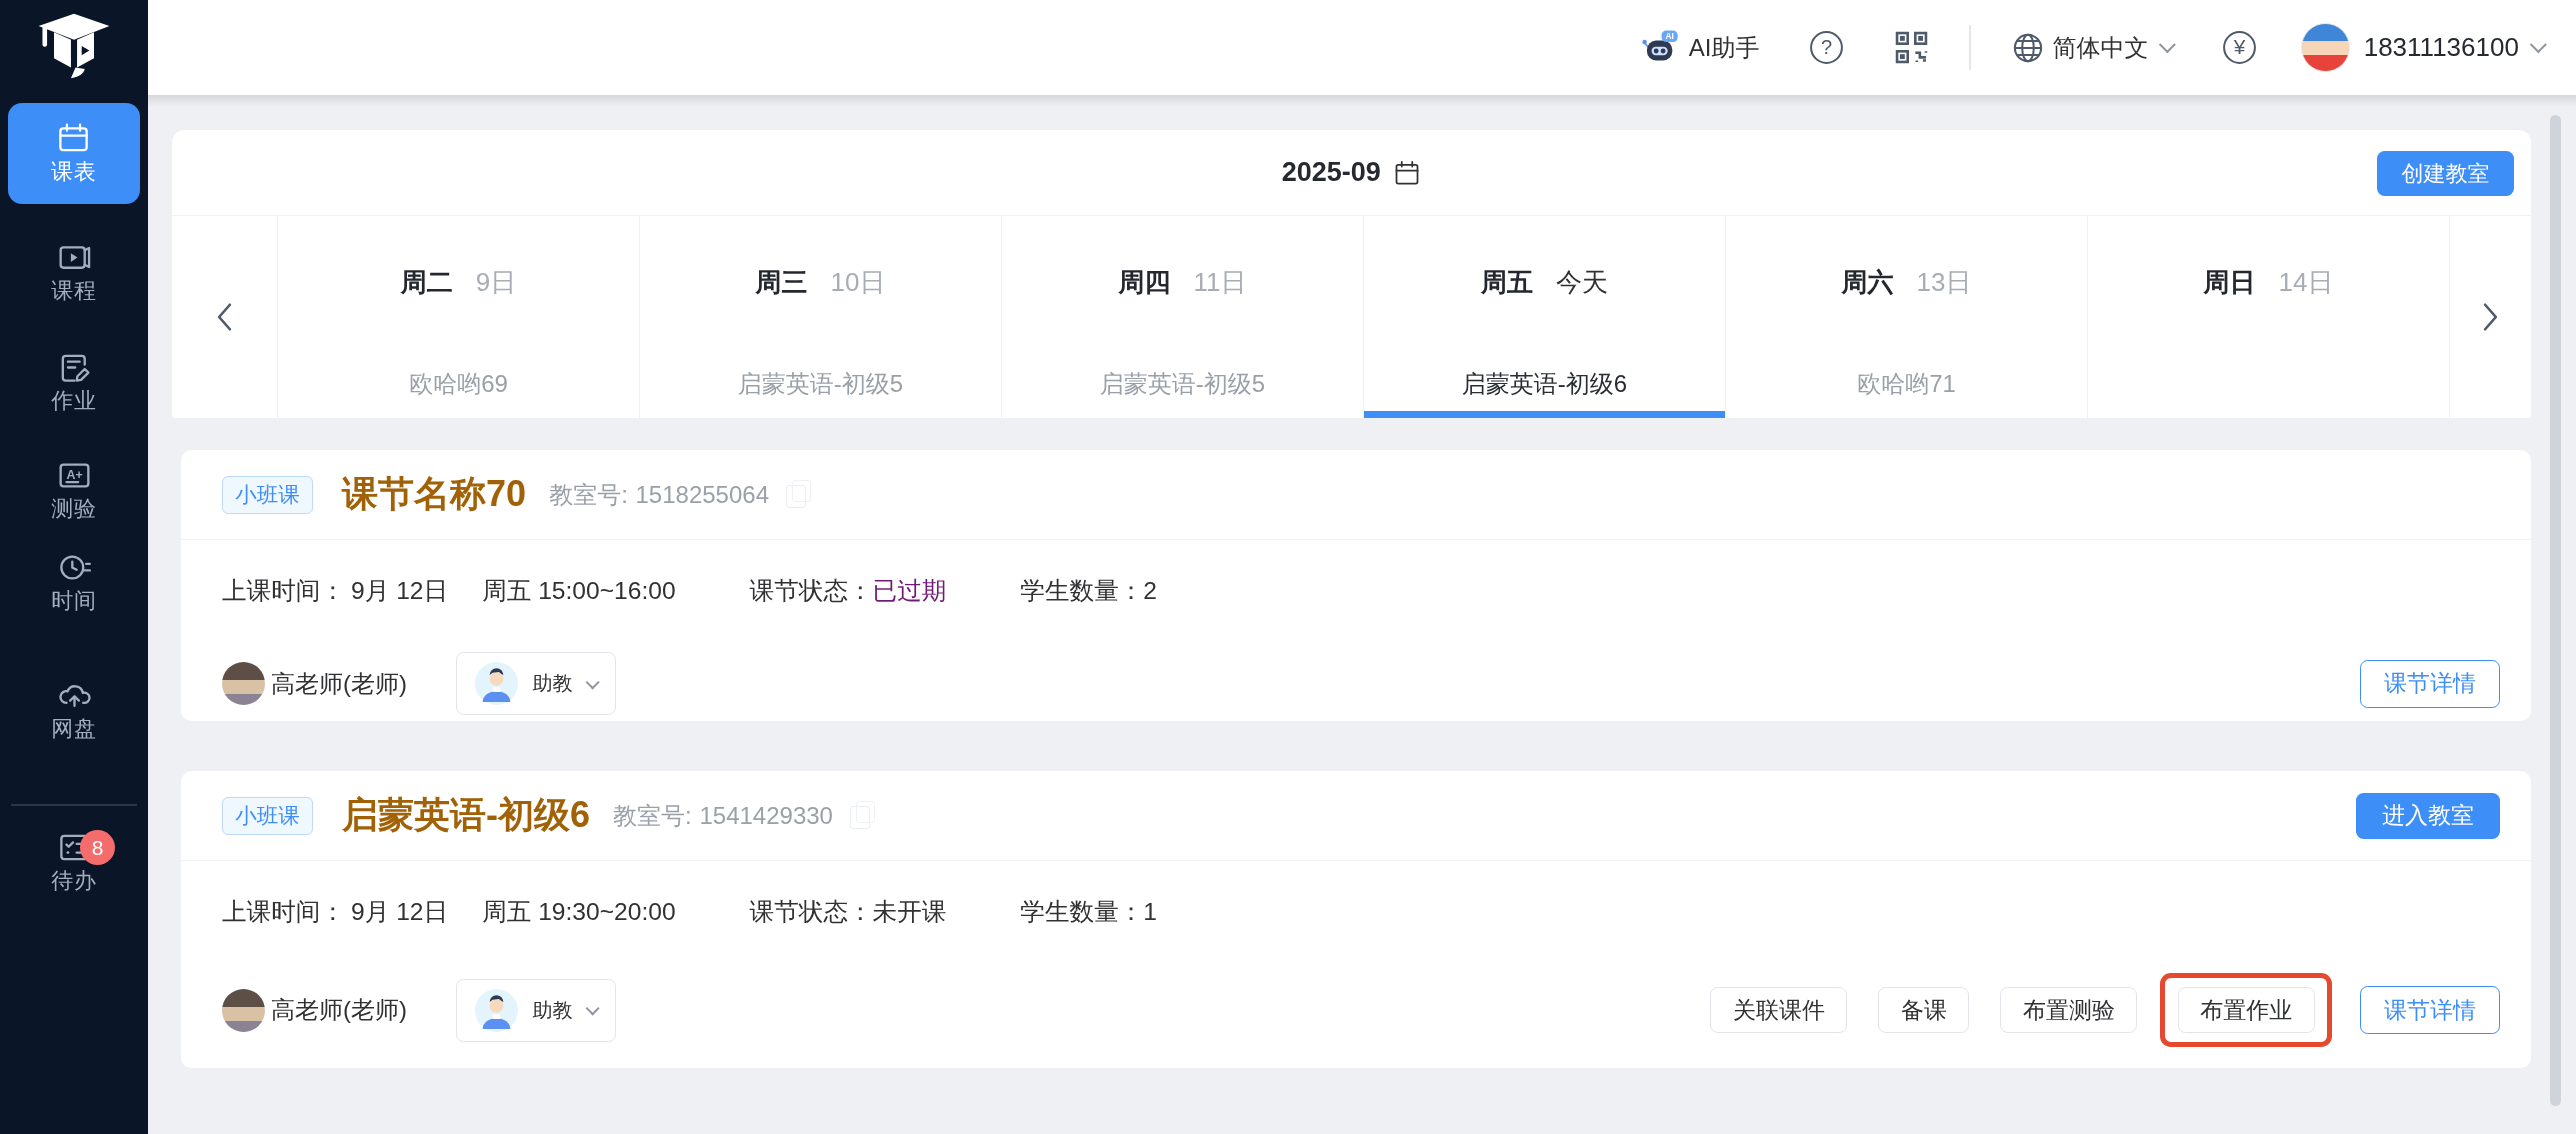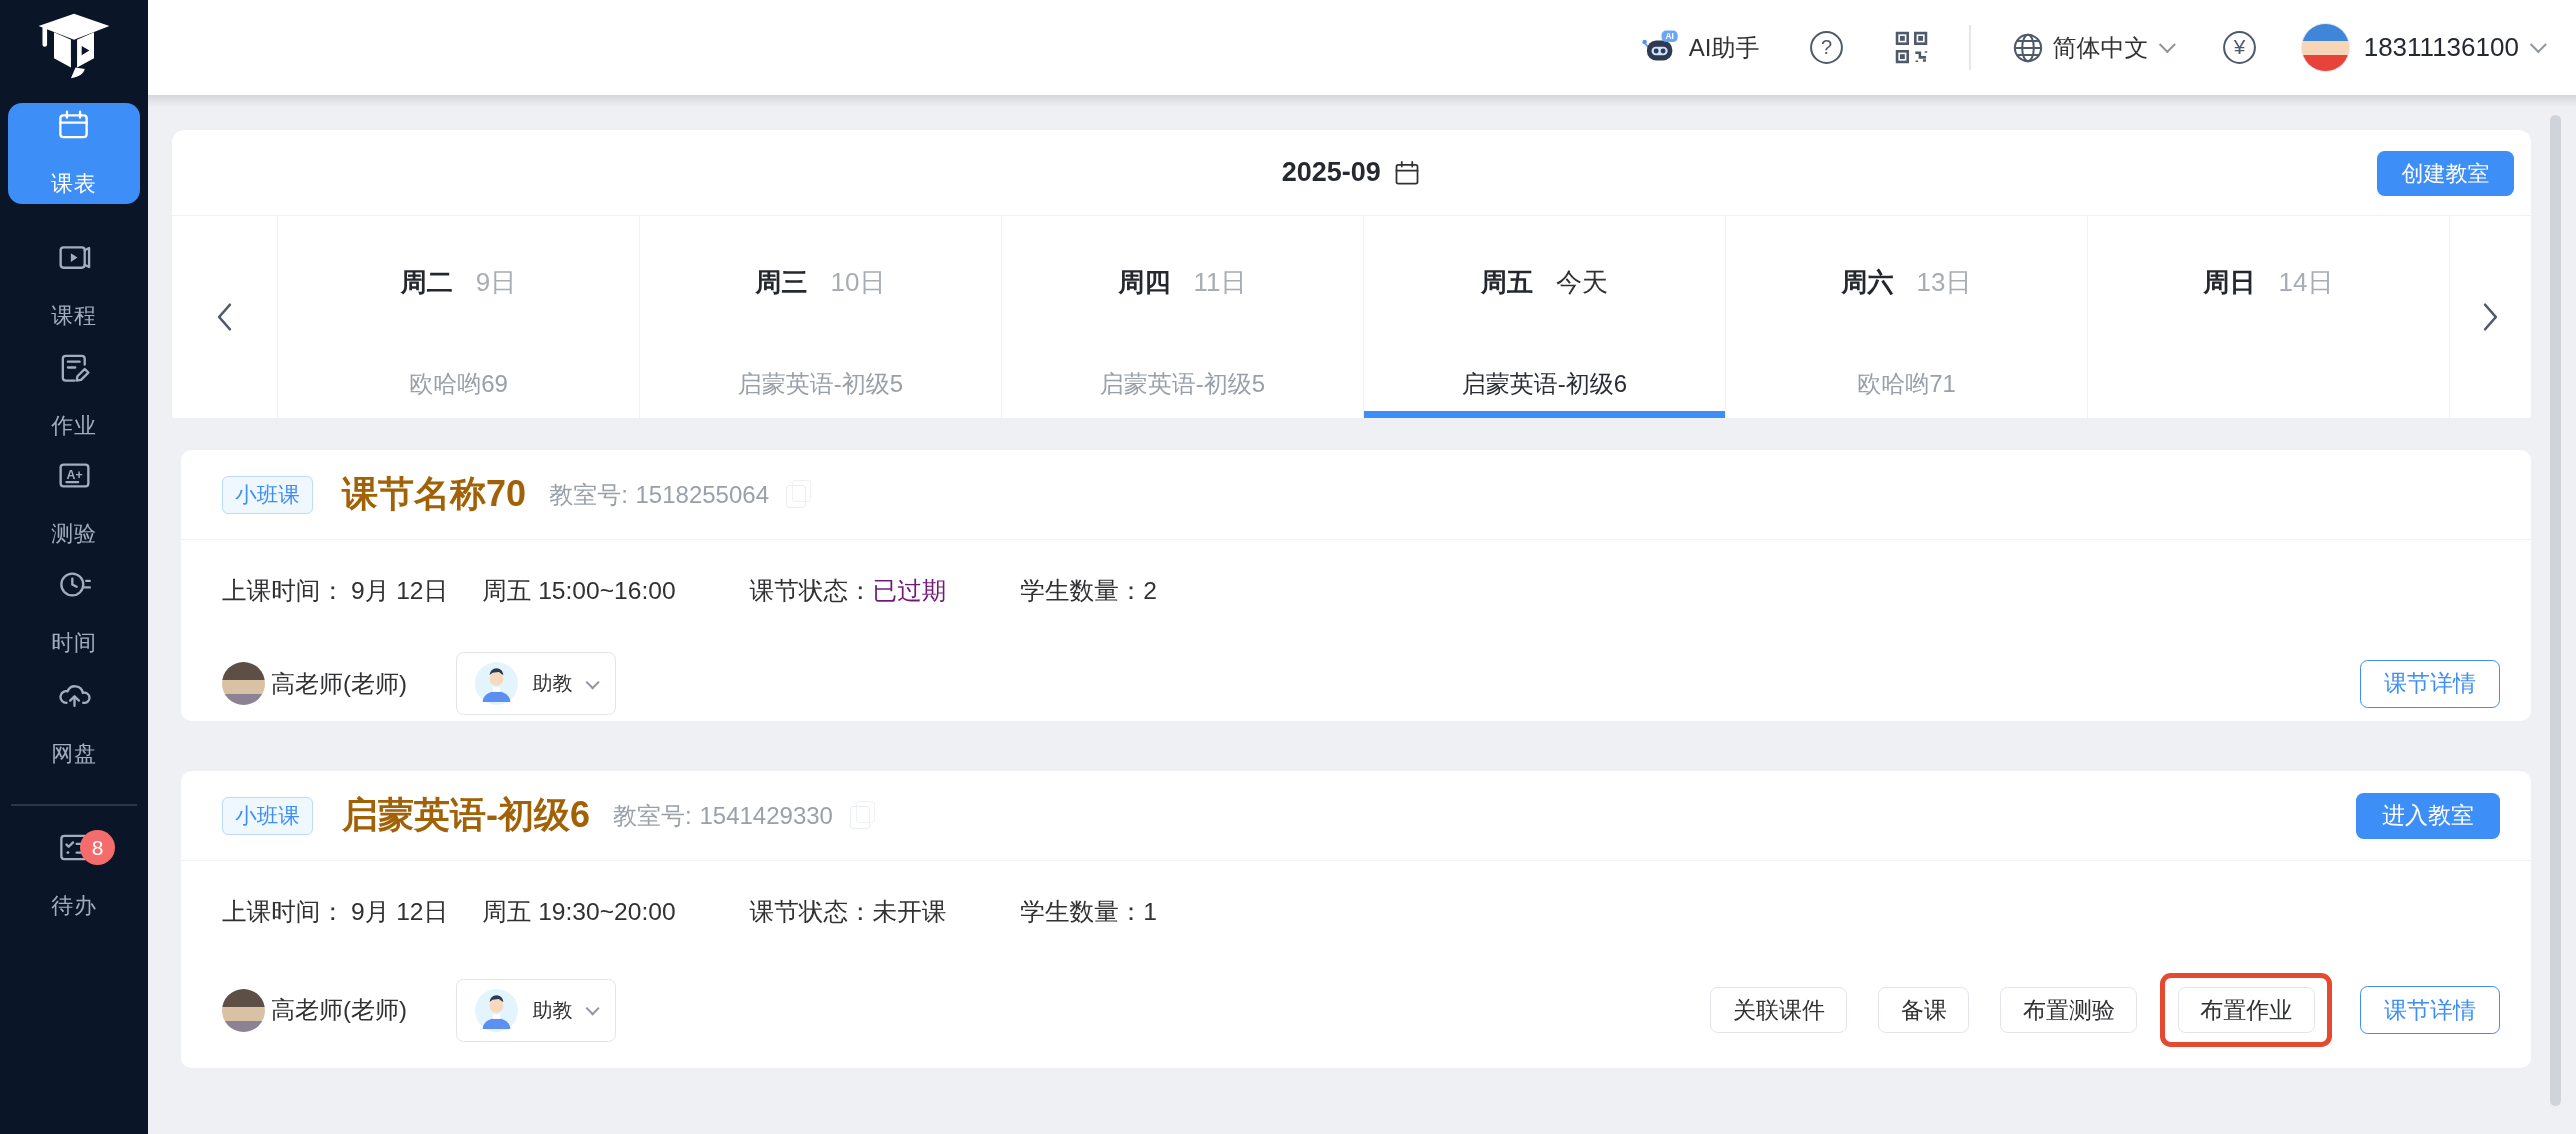--- a/index.html
+++ b/index.html
@@ -2,21 +2,21 @@
 <html style="font-size:12.3px"><head>
 <meta charset="utf-8">
 <style>
   * { margin:0; padding:0; box-sizing:border-box; }
   html,body { width:2576px; height:1134px; font-family:"Liberation Sans", sans-serif; background:#eef0f4; overflow:hidden; }
   .app { position:relative; width:2576px; height:1134px; }
 
   
   .sidebar { position:absolute; left:0; top:0; width:148px; height:1134px; background:#0a1628; z-index:30; }
   .logo { position:absolute; top:9.2px; left:50%; transform:translateX(-50%); }
-  .side-item { position:absolute; left:0; width:148px; display:flex; flex-direction:column; align-items:center; gap:26px; color:#a3adbd; font-size:22px; cursor:pointer; }
+  .side-item { position:absolute; left:0; width:148px; display:flex; flex-direction:column; align-items:center; gap:1px; color:#a3adbd; font-size:22px; cursor:pointer; }
   .side-item .lbl { letter-spacing:0.8px; }
   .side-item.active { left:7.7px; width:132px; height:101px; justify-content:center; background:#3e8ef7; border-radius:14px; color:#ffffff; }
   .side-divider { position:absolute; left:10.8px; right:10.8px; top:804px; height:1.5px; background:#2a3548; }
   .side-badge { position:absolute; left:80px; top:830px; min-width:35px; height:35px; border-radius:17.7px; background:#f56c6c; color:#fff; font-size:21px; display:flex; align-items:center; justify-content:center; z-index:2; }
 
   
   .navbar { position:absolute; left:148px; top:0; width:2428px; height:95px; background:#ffffff; display:flex; align-items:center; justify-content:flex-end; padding-right:34px; z-index:20; }
   .navbar-shadow { position:absolute; left:148px; top:95px; right:0; height:12.3px; background:linear-gradient(180deg, rgba(31,35,41,0.12), rgba(31,35,41,0)); z-index:5; }
   .nav-group { display:flex; align-items:center; cursor:pointer; color:#303133; }
   .nav-label { font-size:24px; color:#303133; }
@@ -130,21 +130,21 @@
 
     <div class="side-item" style="top:458px;">
       <svg width="35" height="35" viewBox="0 0 48 48" fill="none" stroke="#a3adbd" stroke-width="3.2" stroke-linecap="round" style="font-size:29px">
         <rect x="5" y="9" width="38" height="30" rx="4"></rect>
         <text x="13" y="29" fill="#a3adbd" stroke="none" font-size="17" font-weight="bold" font-family="Liberation Sans, sans-serif">A+</text>
         <path d="M13 33 h16"></path>
       </svg>
       <span class="lbl">测验</span>
     </div>
 
-    <div class="side-item" style="top:567px;text-align:right;">
+    <div class="side-item" style="top:550px;text-align:right;">
       <svg width="35" height="35" viewBox="0 0 48 48" fill="none" stroke="#a3adbd" stroke-width="3.2" stroke-linecap="round">
         <circle cx="21" cy="24" r="15"></circle>
         <path d="M21 16 v8 l6,3"></path>
         <path d="M40 19 h5 M38 28 h7"></path>
       </svg>
       <span class="lbl">时间</span>
     </div>
 
     <div class="side-item" style="top:678px;">
       <svg width="35" height="35" viewBox="0 0 48 48" fill="none" stroke="#a3adbd" stroke-width="3.2" stroke-linecap="round" stroke-linejoin="round">

